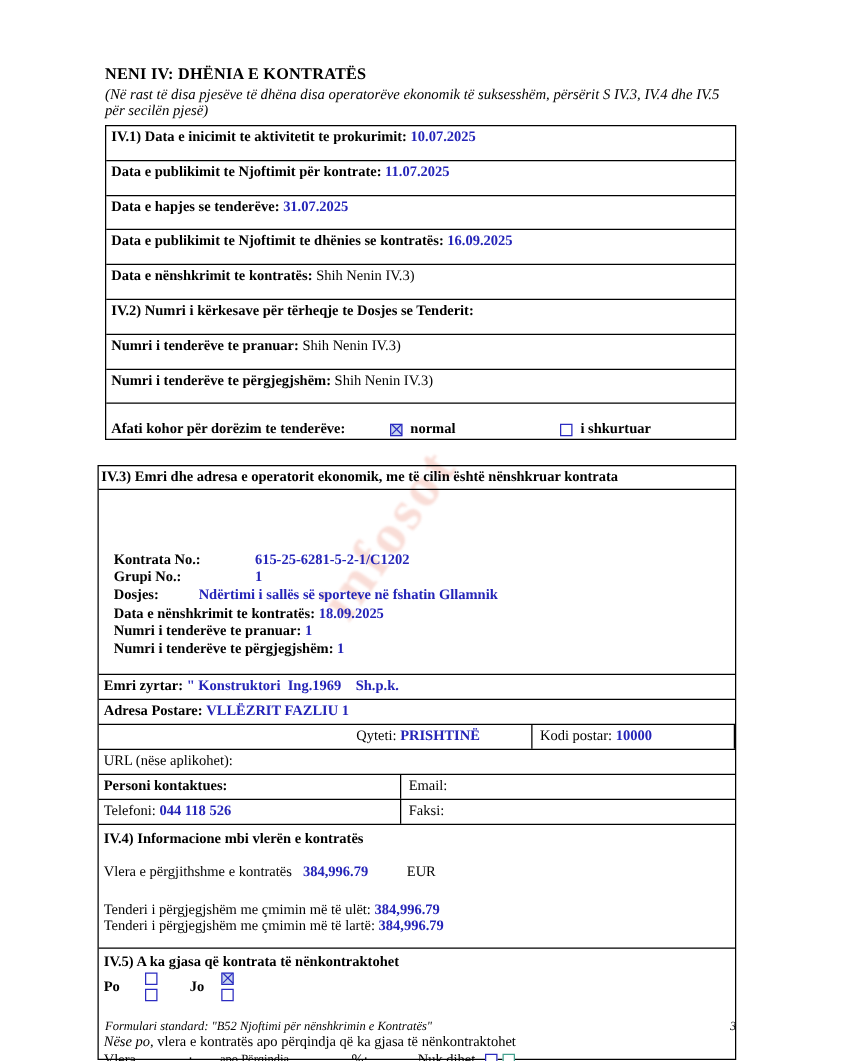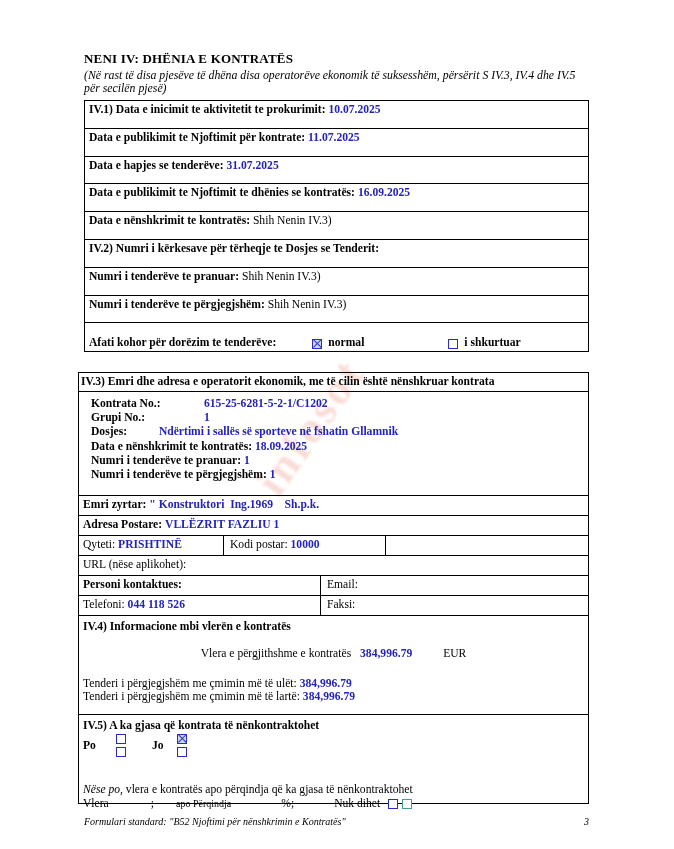--- a/index.html
+++ b/index.html
@@ -34,33 +34,33 @@
   .cb-normal { margin-left:36px; }
   .lab-normal { margin-left:6px; }
   .cb-short { margin-left:84px; }
   .lab-short { margin-left:6px; }
 
   
   .t2 { position:absolute; left:78px; top:372px; width:511px; border:1px solid #000; }
   .t2 > div { border-bottom:1px solid #000; }
   .t2 > div:last-child { border-bottom:none; }
   .r-header { height:19px; padding:2px 2px; font-weight:bold; }
-  .r-details { height:104px; padding:5px 4px 0 12px; line-height:14.2px; }
+  .r-details { height:104px; padding:5px 4px 0 12px; line-height:14.2px;margin-top:44px; }
   .r-details .w110 { display:inline-block; width:110px; }
   .r-details .w65 { display:inline-block; width:65px; }
   .r-line { height:20px; padding:2px 4px; }
-  .r-qkv { height:20px; display:flex; }
+  .r-qkv { height:20px; display:flex;justify-content:flex-end; }
   .r-qkv .c1 { width:145px; border-right:1px solid #000; padding:2px 4px; }
   .r-qkv .c2 { width:162px; border-right:1px solid #000; padding:2px 6px; }
   .r-qkv .c3 { flex:1; padding:2px 6px; }
   .r-2col { height:20px; display:flex; }
   .r-2col .c1 { width:242px; border-right:1px solid #000; padding:2px 4px; }
   .r-2col .c2 { flex:1; padding:2px 6px; }
   .r-iv4 { height:99px; padding:4px 4px; }
-  .iv4-line1 { margin-top:14px; font-weight:normal;text-align:center; }
+  .iv4-line1 { margin-top:14px; font-weight:normal; }
   .iv4-total { margin-left:6px; }
   .iv4-eur { margin-left:28px; }
   .iv4-line2 { margin-top:17px; font-weight:normal; }
   .iv4-line3 { font-weight:normal; }
   .r-iv5 { height:88px; padding:4px 4px; }
   .pojo { display:flex; align-items:center; margin-top:2px; }
   .pojo .stack { display:flex; flex-direction:column; gap:3px; }
   .pojo .stack1 { margin-left:20px; }
   .pojo .lab-jo { margin-left:26px; }
   .pojo .stack2 { margin-left:14px; }

